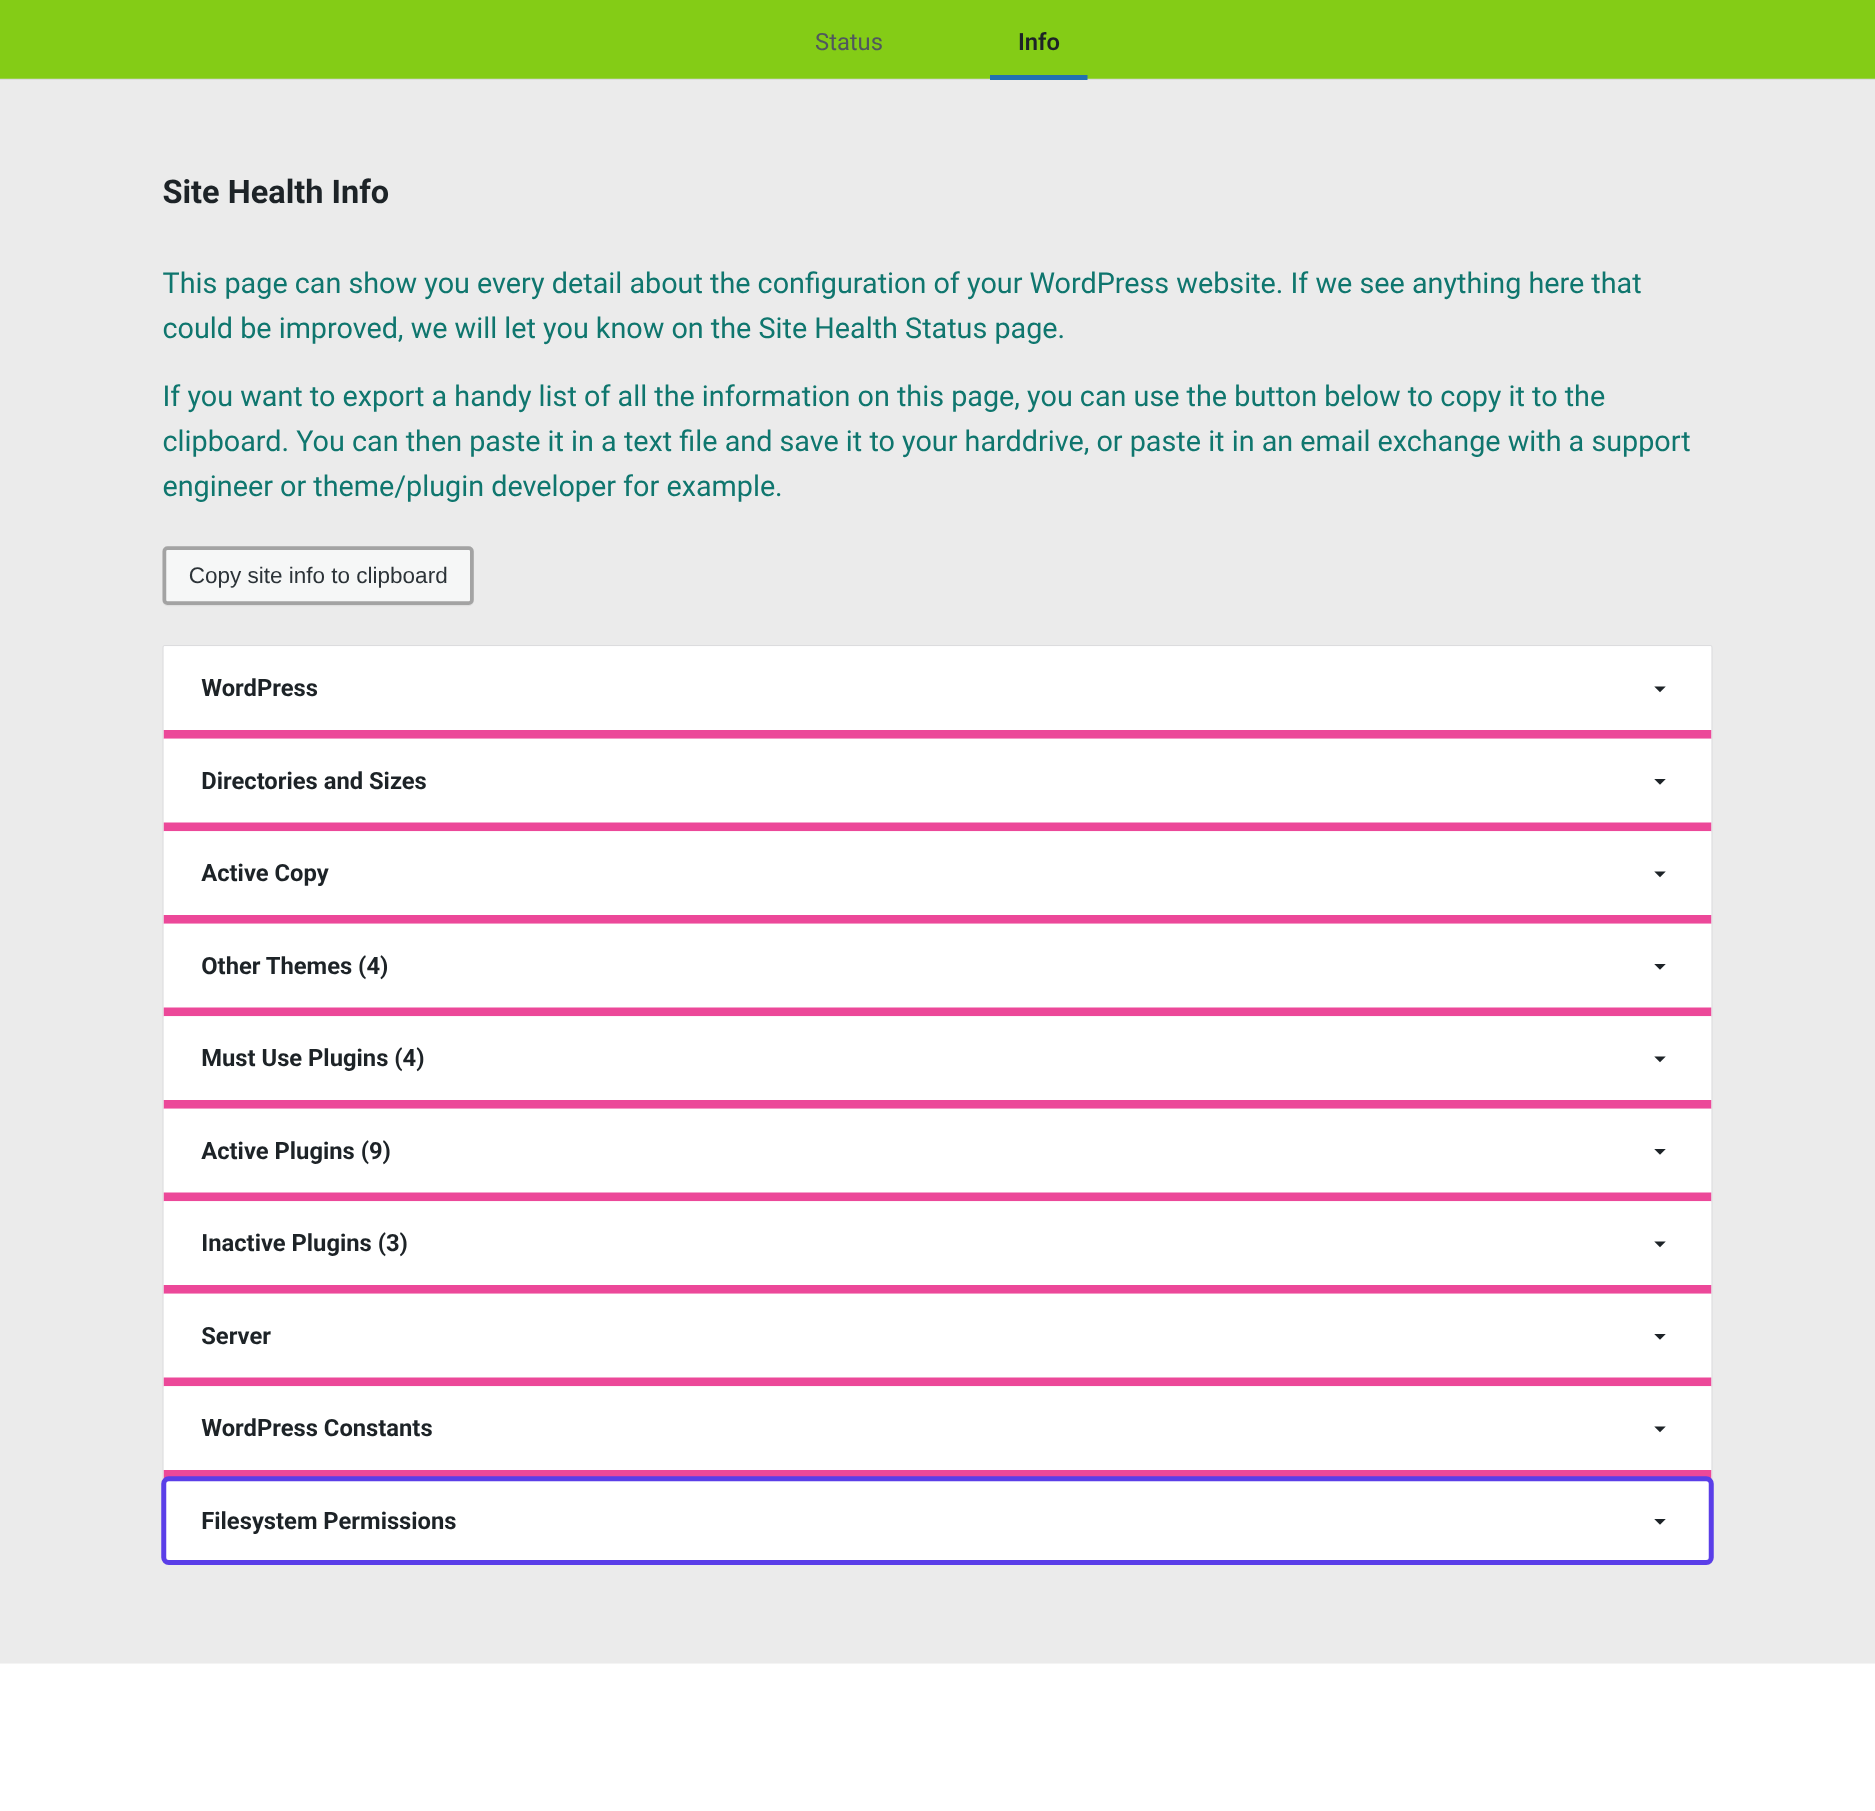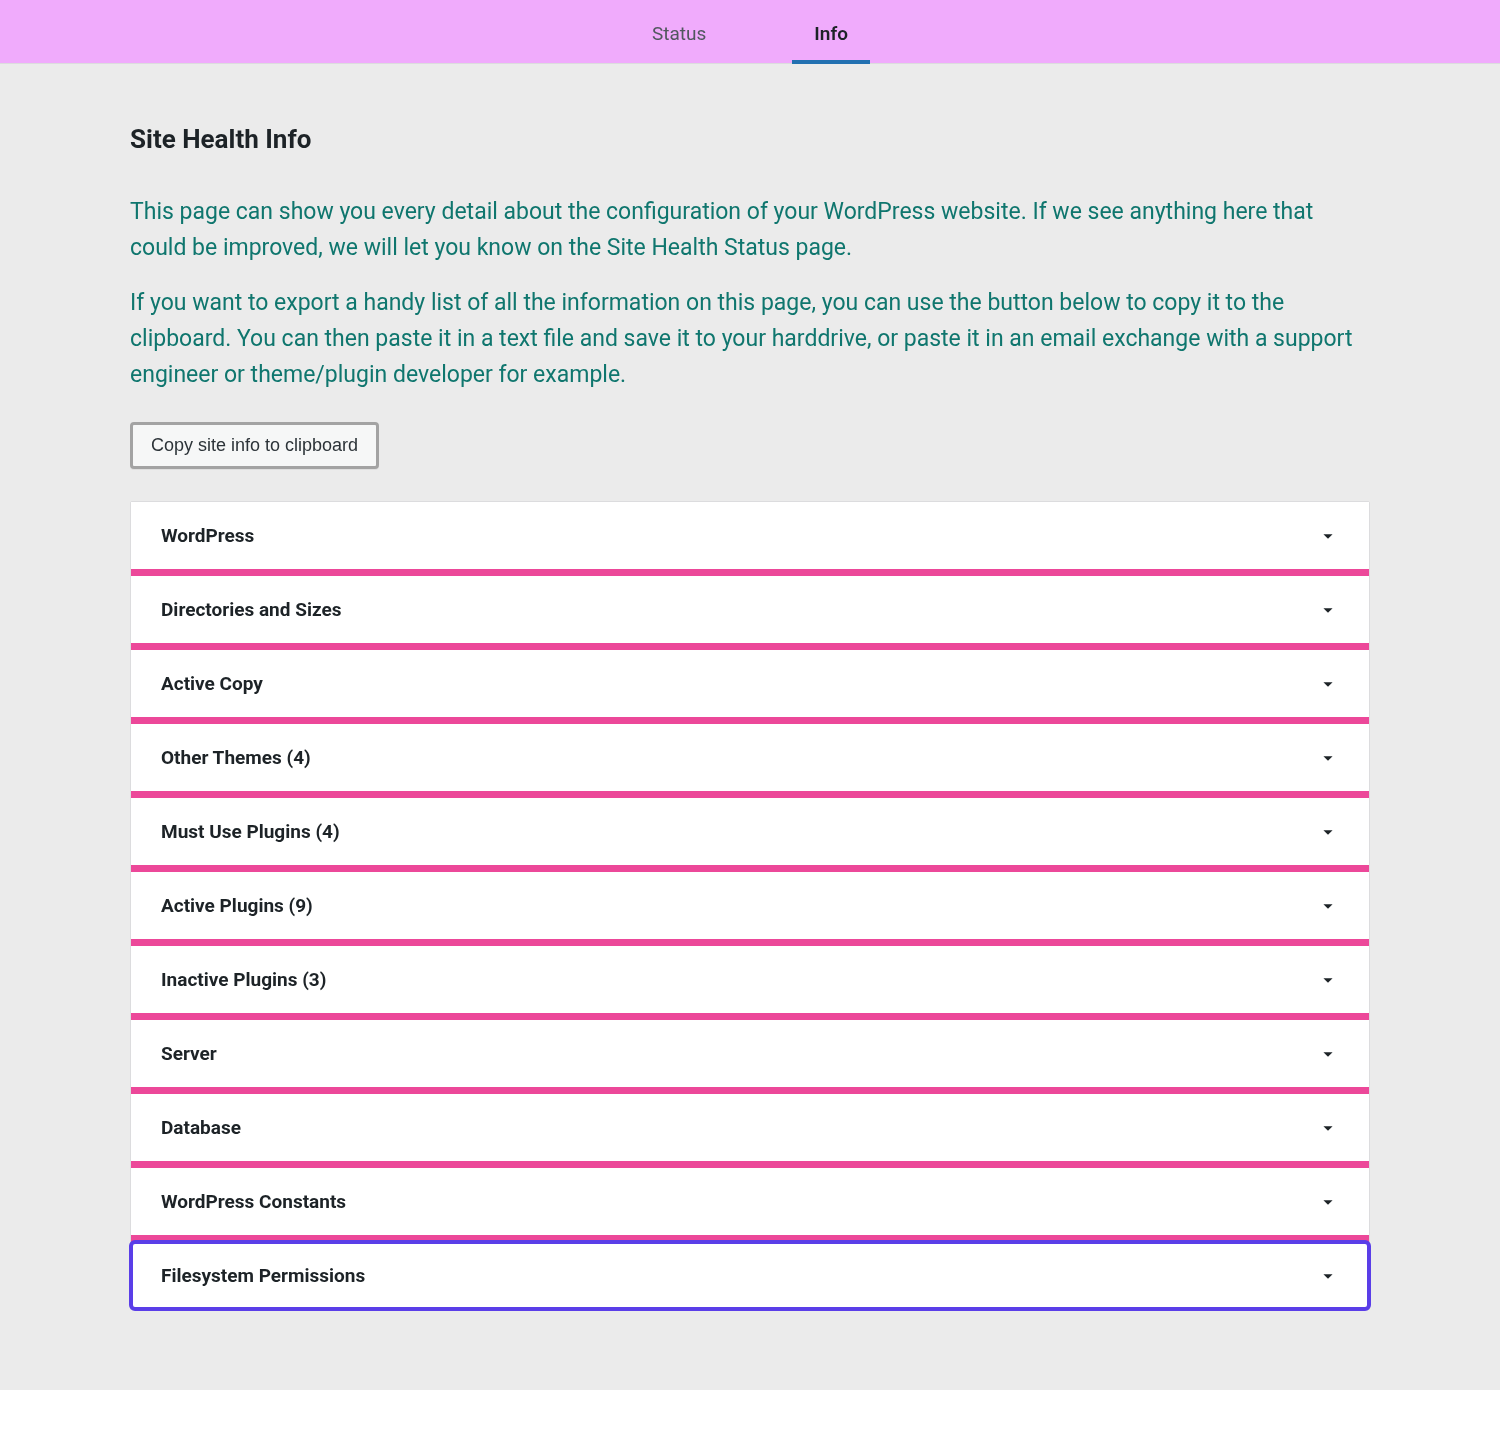--- a/index.html
+++ b/index.html
@@ -11,21 +11,21 @@
       font-family: -apple-system, BlinkMacSystemFont, "Segoe UI", Roboto, Oxygen-Sans, Ubuntu, Cantarell, "Helvetica Neue", sans-serif;
       background: #fff;
       color: #1d2327;
       width: 1500px;
     }
     .tabs {
       display: flex;
       justify-content: center;
       gap: 84px;
       border-bottom: 1px solid #dcdcde;
-      background: #f0abfc;
+      background: #84cc16;
       padding-top: 8px;
     }
     .tab {
       padding: 14px 12px 18px 12px;
       font-size: 19px;
       color: #50575e;
       cursor: pointer;
       position: relative;
       font-weight: 400;
     }
@@ -49,20 +49,21 @@
     .container {
       max-width: 1240px;
       margin: 0 auto;
       padding: 0 0px;
     }
     .page-title {
       font-size: 26px;
       font-weight: 700;
       margin-bottom: 40px;
       color: #1d2327;
+      margin-top: 15px;
     }
     .intro-text {
       font-size: 23px;
       line-height: 1.55;
       color: #0f766e;
       margin-bottom: 20px;
     }
     .copy-button {
       background: #f6f7f7;
       border: 3px solid #a3a3a3;
@@ -201,28 +202,20 @@
 
       <div class="accordion-item">
         <span class="accordion-label">Server</span>
         <span class="chevron">
           <svg viewBox="0 0 24 24">
               <path d="M7 10l5 5 5-5z"></path>
             </svg>
         </span>
       </div>
 
-      <div class="accordion-item">
-        <span class="accordion-label">Database</span>
-        <span class="chevron">
-          <svg viewBox="0 0 24 24">
-              <path d="M7 10l5 5 5-5z"></path>
-            </svg>
-        </span>
-      </div>
 
       <div class="accordion-item">
         <span class="accordion-label">WordPress Constants</span>
         <span class="chevron">
           <svg viewBox="0 0 24 24">
               <path d="M7 10l5 5 5-5z"></path>
             </svg>
         </span>
       </div>
 

